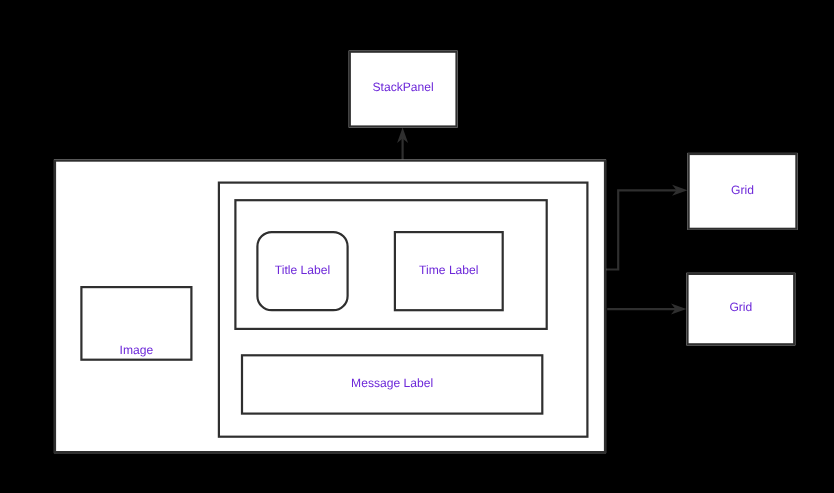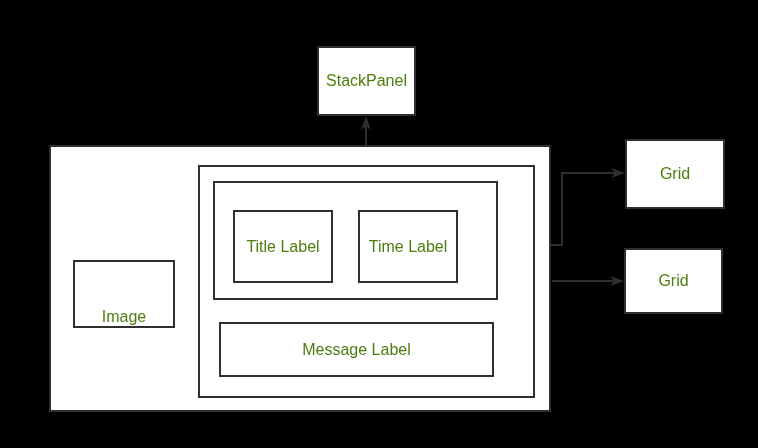--- a/index.html
+++ b/index.html
@@ -16,22 +16,22 @@
     overflow: hidden;
   }
   .node {
     position: absolute;
     box-sizing: border-box;
     background: #ffffff;
     border: 2px solid #2f2f2f;
     display: flex;
     align-items: center;
     justify-content: center;
-    color: #4d7c0f;
-    font-size: 16px;
+    color: #6d28d9;
+    font-size: 11px;
     line-height: 1.2;
     text-align: center;
   }
   .node.container {
     display: block;
   }
   .edge-layer {
     position: absolute;
     left: 0;
     top: 0;
@@ -78,21 +78,21 @@
   <div class="node container" style="left:49px; top:145px; width:502px; height:267px;"></div>
 
   <div class="node container" style="left:198px; top:165px; width:337px; height:233px;"></div>
 
   <div class="node container" style="left:213px; top:181px; width:285px; height:119px;"></div>
 
   <div class="node" style="left:73px; top:260px; width:102px; height:68px;align-items:flex-end;">
     <span>Image</span>
   </div>
 
-  <div class="node" style="left:233px; top:210px; width:100px; height:73px;">
+  <div class="node" style="left:233px; top:210px; width:84px; height:73px;border-radius:14px;">
     <span>Title Label</span>
   </div>
 
   <div class="node" style="left:219px; top:322px; width:275px; height:55px;">
     <span>Message Label</span>
   </div>
 
   <div class="node" style="left:358px; top:210px; width:100px; height:73px;">
     <span>Time Label</span>
   </div>

